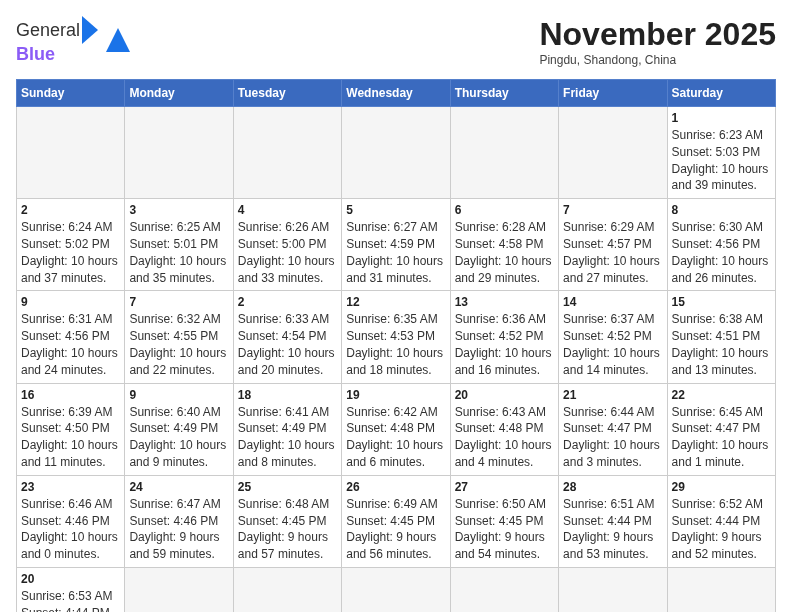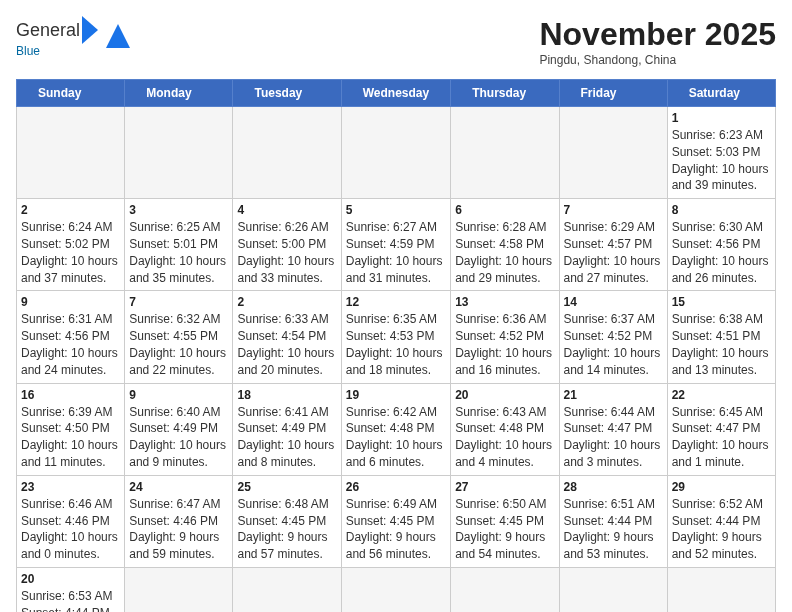--- a/index.html
+++ b/index.html
@@ -36,21 +36,21 @@
     .calendar {
       width: 100%;
       border-collapse: collapse;
       border: 1px solid #ccc;
     }
     .calendar thead tr th {
       background: #3a6abf;
       color: #fff;
       font-size: 12px;
       font-weight: bold;
-      padding: 6px 21px;
+      padding: 6px 4px;
       text-align: left;
       border: 1px solid #5580cc;
     }
     .calendar tbody tr td {
       vertical-align: top;
       border: 1px solid #ccc;
       padding: 4px 4px 4px 4px;
       background: #fff;
       width: calc(100% / 7);
       min-height: 70px;
@@ -79,21 +79,21 @@
 <div class="header-area">
   <div class="logo-area">
     <div>
       <div style="display:flex;align-items:center;gap:0;">
         <span style="font-size:18px;color:#333;font-weight:normal;">General</span>
         <div style="display:flex;flex-direction:column;align-items:flex-end;margin-left:2px;">
           <div style="width:0;height:0;border-left:16px solid #1a73e8;border-bottom:14px solid transparent;border-top:14px solid transparent;"></div>
         </div>
       </div>
       <div style="display:flex;align-items:center;">
-        <span style="font-size:12px;color:#0369a1;font-weight:normal;">Blue</span>
+        <span style="font-size:18px;color:#8b5cf6;font-weight:bold;">Blue</span>
       </div>
     </div>
     <div style="margin-left:2px;margin-top:2px;">
       <svg width="28" height="28" viewBox="0 0 28 28">
         <polygon points="14,2 26,26 2,26" fill="#1a73e8"></polygon>
       </svg>
     </div>
   </div>
   <div class="title-area">
     <h1>November 2025</h1>

